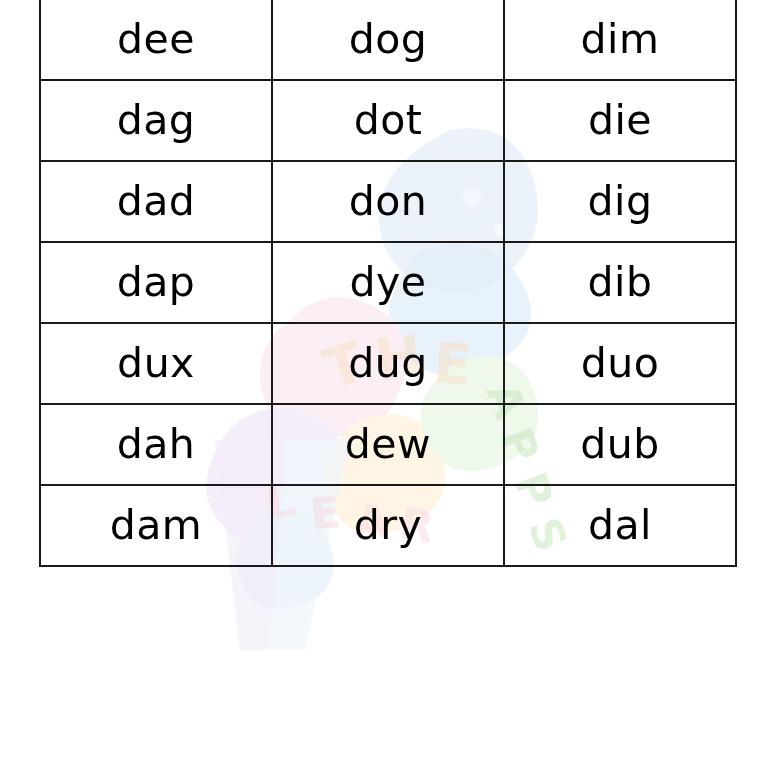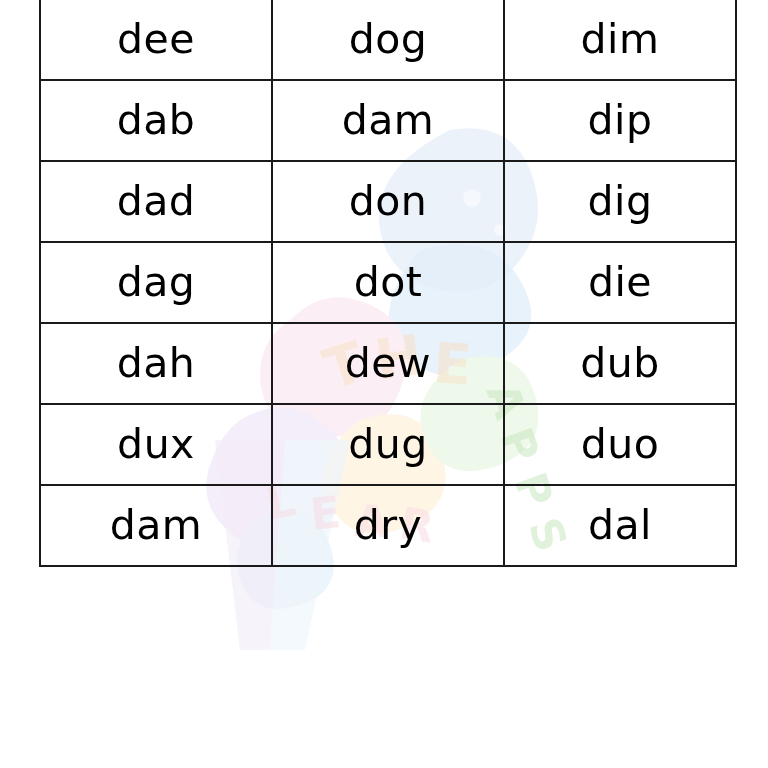--- a/index.html
+++ b/index.html
@@ -113,71 +113,71 @@
           </td>
         <td>
             <span class="cellword">dog</span>
           </td>
         <td>
             <span class="cellword">dim</span>
           </td>
       </tr>
       <tr>
         <td>
-            <span class="cellword">dab</span>
+            <span class="cellword">dag</span>
           </td>
         <td>
-            <span class="cellword">dam</span>
+            <span class="cellword">dot</span>
           </td>
         <td>
-            <span class="cellword">dip</span>
+            <span class="cellword">die</span>
           </td>
       </tr>
       <tr>
         <td>
             <span class="cellword">dad</span>
           </td>
         <td>
             <span class="cellword">don</span>
           </td>
         <td>
             <span class="cellword">dig</span>
           </td>
       </tr>
       <tr>
         <td>
-            <span class="cellword">dag</span>
+            <span class="cellword">dap</span>
           </td>
         <td>
-            <span class="cellword">dot</span>
+            <span class="cellword">dye</span>
           </td>
         <td>
-            <span class="cellword">die</span>
+            <span class="cellword">dib</span>
+          </td>
+      </tr>
+      <tr>
+        <td>
+            <span class="cellword">dux</span>
+          </td>
+        <td>
+            <span class="cellword">dug</span>
+          </td>
+        <td>
+            <span class="cellword">duo</span>
           </td>
       </tr>
       <tr>
         <td>
             <span class="cellword">dah</span>
           </td>
         <td>
             <span class="cellword">dew</span>
           </td>
         <td>
             <span class="cellword">dub</span>
-          </td>
-      </tr>
-      <tr>
-        <td>
-            <span class="cellword">dux</span>
-          </td>
-        <td>
-            <span class="cellword">dug</span>
-          </td>
-        <td>
-            <span class="cellword">duo</span>
           </td>
       </tr>
       <tr>
         <td>
             <span class="cellword">dam</span>
           </td>
         <td>
             <span class="cellword">dry</span>
           </td>
         <td>

